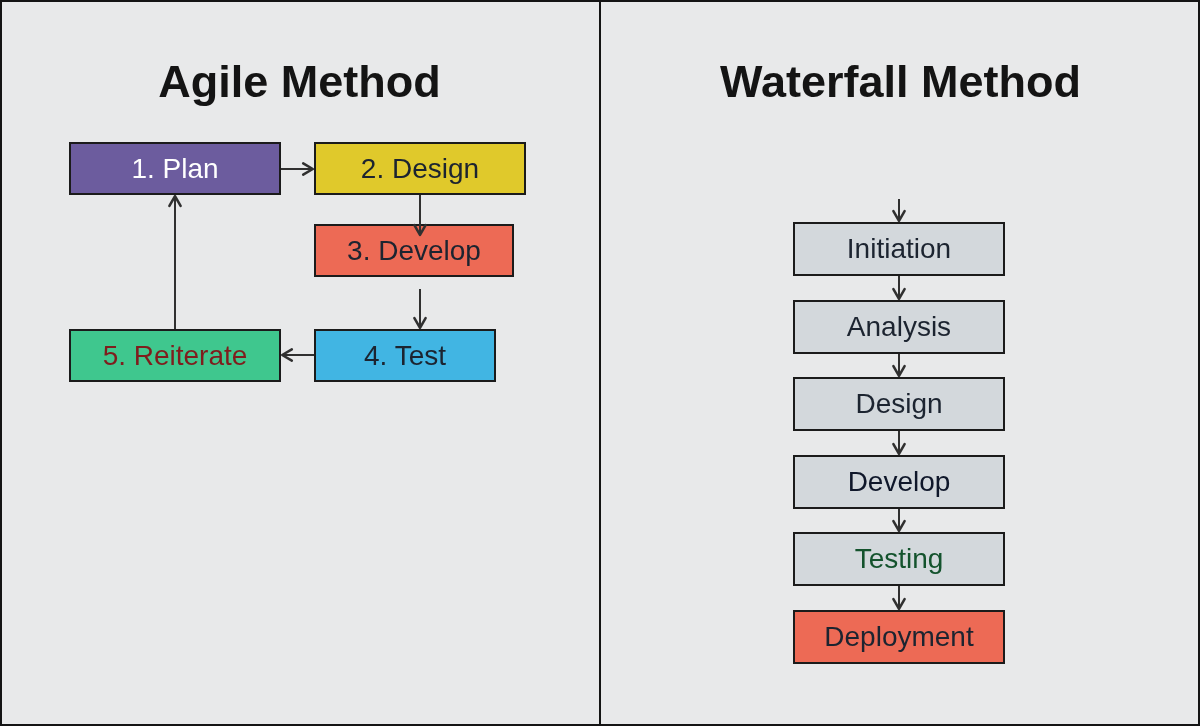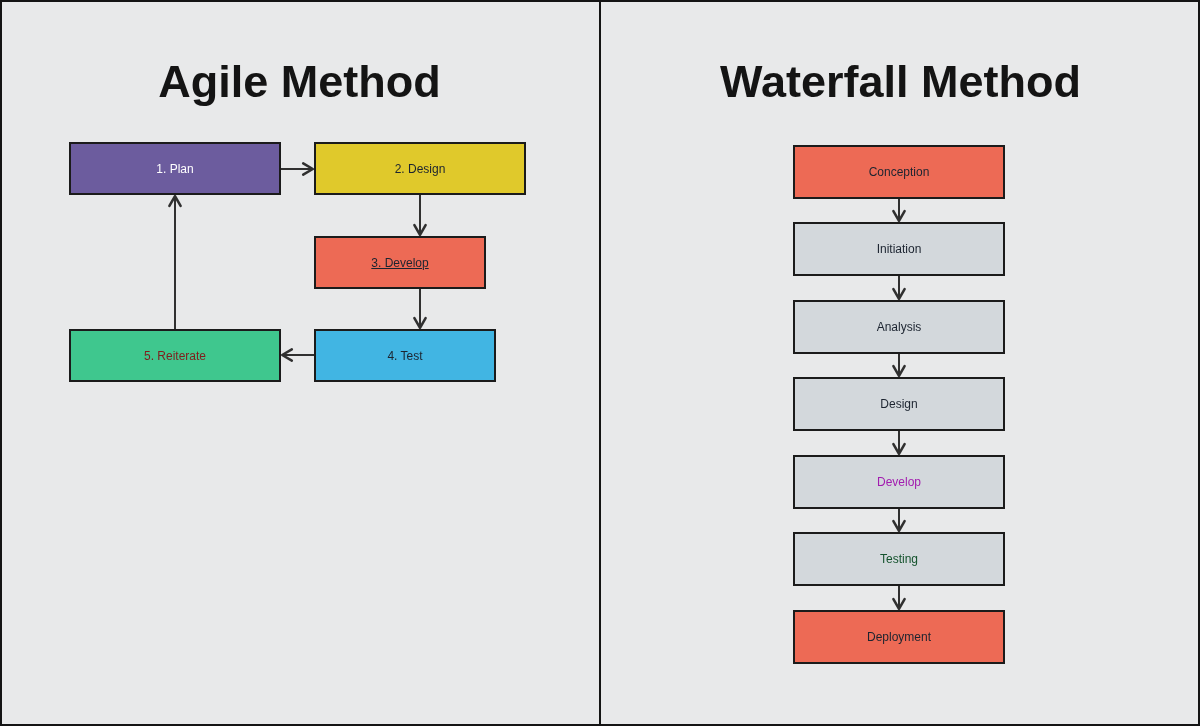--- a/index.html
+++ b/index.html
@@ -38,28 +38,28 @@
   }
   .title-left  { left: 0;    width: 599px; }
   .title-right { left: 601px; width: 599px; }
   .node {
     position: absolute;
     box-sizing: border-box;
     border: 2px solid #1B1B1B;
     display: flex;
     align-items: center;
     justify-content: center;
-    font-size: 12px;
+    font-size: 28px;
     color: #1C2430;
     text-align: center;
   }
   
   .ag-plan      { left: 69px;  top: 142px; width: 212px; height: 53px; }
   .ag-design    { left: 314px; top: 142px; width: 212px; height: 53px; }
-  .ag-develop   { left: 314px; top: 236px; width: 172px; height: 53px; text-decoration: underline; }
+  .ag-develop   { left: 314px; top: 224px; width: 200px; height: 53px; }
   .ag-test      { left: 314px; top: 329px; width: 182px; height: 53px; }
   .ag-reiterate { left: 69px;  top: 329px; width: 212px; height: 53px; }
   
   .wf { left: 793px; width: 212px; height: 54px; }
   .wf-0 { top: 145px; }
   .wf-1 { top: 222px; }
   .wf-2 { top: 300px; }
   .wf-3 { top: 377px; }
   .wf-4 { top: 455px; }
   .wf-5 { top: 532px; }
@@ -82,25 +82,24 @@
 
   <h1 class="title title-left">Agile Method</h1>
   <h1 class="title title-right">Waterfall Method</h1>
 
   <div class="node ag-plan" style="background-color: rgb(108, 92, 158); color: rgb(255, 255, 255);">1. Plan</div>
   <div class="node ag-design" style="background-color: rgb(224, 201, 43); color: rgb(28, 36, 48);">2. Design</div>
   <div class="node ag-develop" style="background-color: rgb(237, 106, 85); color: rgb(28, 36, 48);">3. Develop</div>
   <div class="node ag-test" style="background-color: rgb(65, 181, 227); color: rgb(28, 36, 48);">4. Test</div>
   <div class="node ag-reiterate" style="background-color: rgb(63, 199, 142); color: #7f1d1d;">5. Reiterate</div>
 
-  <div class="node wf wf-0" style="background-color: rgb(237, 106, 85); color: rgb(28, 36, 48);">Conception</div>
   <div class="node wf wf-1" style="background-color: rgb(211, 216, 220); color: rgb(28, 36, 48);">Initiation</div>
   <div class="node wf wf-3" style="background-color: rgb(211, 216, 220); color: rgb(28, 36, 48);">Design</div>
   <div class="node wf wf-2" style="background-color: rgb(211, 216, 220); color: rgb(28, 36, 48);">Analysis</div>
-  <div class="node wf wf-4" style="background-color: rgb(211, 216, 220); color: #a21caf;">Develop</div>
+  <div class="node wf wf-4" style="background-color: rgb(211, 216, 220); color: #0f172a;">Develop</div>
   <div class="node wf wf-5" style="background-color: rgb(211, 216, 220); color: #14532d;">Testing</div>
   <div class="node wf wf-6" style="background-color: rgb(237, 106, 85); color: rgb(28, 36, 48);">Deployment</div>
 
   <svg class="arrows" viewBox="0 0 1200 726" xmlns="http://www.w3.org/2000/svg">
     <defs>
       <marker id="ah" viewBox="0 0 10 10" refX="7" refY="5" markerWidth="8" markerHeight="8" orient="auto">
         <path d="M1.5,1.5 L7.5,5 L1.5,8.5" fill="none" stroke="#303030" stroke-width="1.6" stroke-linecap="round" stroke-linejoin="round"></path>
       </marker>
     </defs>
     <g stroke="#303030" stroke-width="2" fill="none">

